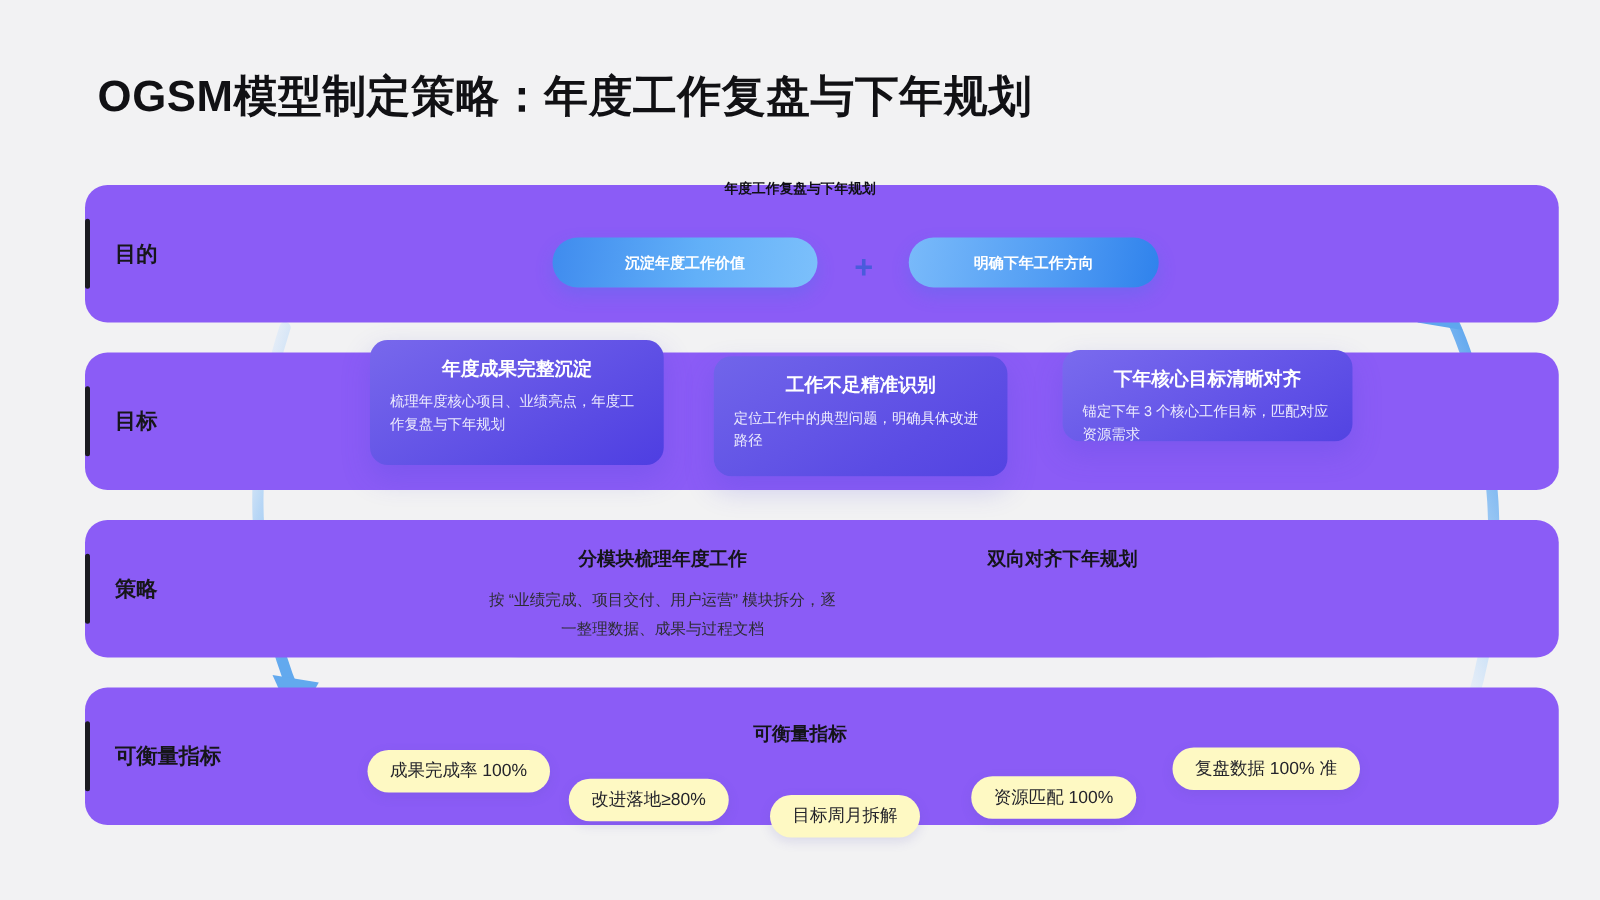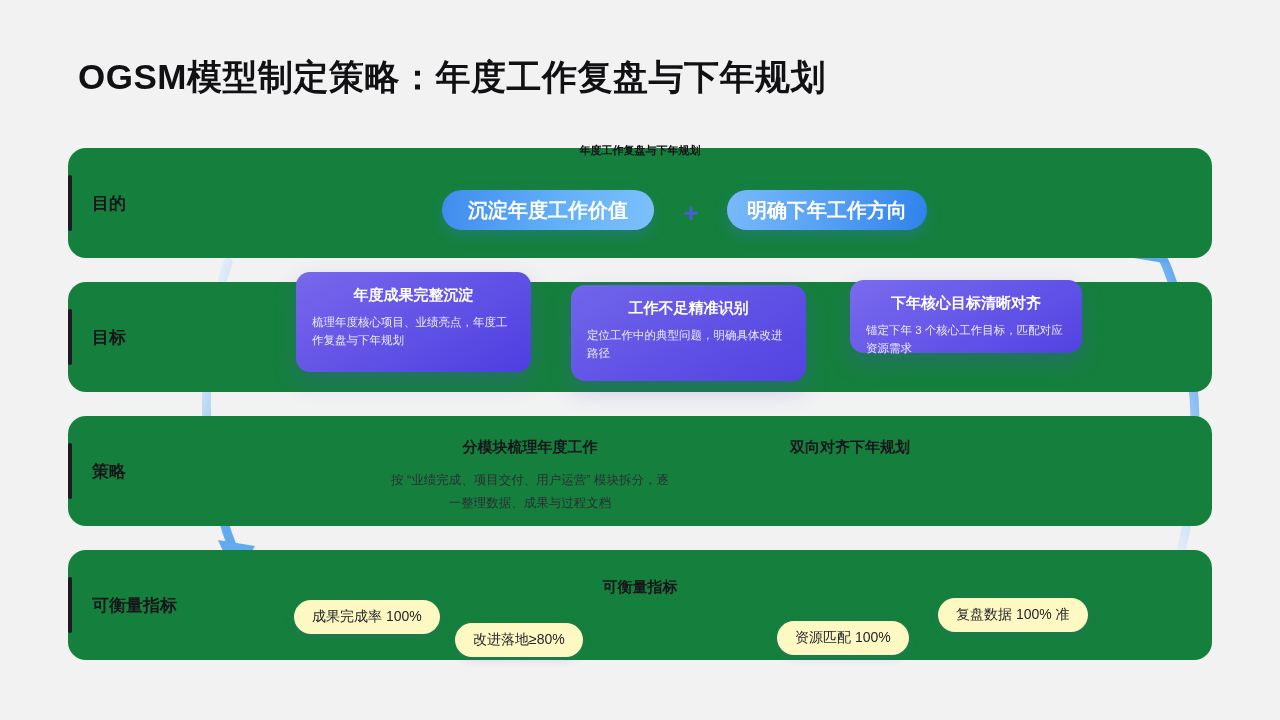--- a/index.html
+++ b/index.html
@@ -18,21 +18,21 @@
     font-size:35px;font-weight:bold;color:#111114;
     letter-spacing:.5px;white-space:nowrap;
   }
 
   
   .funnel{position:absolute;left:0;top:0;width:1280px;height:720px;pointer-events:none;}
 
   
   .row{
     position:absolute;left:68px;width:1144px;
-    background:#15803d;border-radius:18px;
+    background:#8b5cf6;border-radius:18px;padding-left:35px;
   }
   .row1{top:148px;height:110px;}
   .row2{top:282px;height:110px;}
   .row3{top:416px;height:110px;}
   .row4{top:550px;height:110px;}
 
   .row-bar{
     position:absolute;left:0px;top:50%;transform:translateY(-50%);
     width:4px;height:56px;background:#1b1b20;border-radius:2px;
   }
@@ -45,21 +45,21 @@
   .content{position:absolute;left:0;top:0;width:1280px;height:720px;}
 
   
   .purpose-heading{
     position:absolute;left:0;top:143px;width:1280px;text-align:center;
     font-size:11px;font-weight:bold;color:#101014;
   }
   .pill{
     position:absolute;top:190px;height:40px;border-radius:21px;
     display:flex;align-items:center;justify-content:center;
-    color:#ffffff;font-size:20px;font-weight:bold;white-space:nowrap;
+    color:#ffffff;font-size:12px;font-weight:bold;white-space:nowrap;
     box-shadow:0 6px 14px rgba(60,120,230,.28);
   }
   .pill-a{left:442px;width:212px;
     background:linear-gradient(100deg,#3f8bee 0%,#62b0f8 55%,#7cc0fb 100%);}
   .pill-b{left:727px;width:200px;
     background:linear-gradient(100deg,#79bafa 0%,#4f9bf3 60%,#2f82ec 100%);}
   .plus{
     position:absolute;left:678px;top:198px;width:26px;text-align:center;
     font-size:26px;font-weight:bold;color:#4a5bdc;
   }
@@ -214,17 +214,18 @@
       <div class="t">分模块梳理年度工作</div>
       <div class="d">按 “业绩完成、项目交付、用户运营” 模块拆分，逐一整理数据、成果与过程文档</div>
     </div>
     <div class="scol scol2">
       <div class="t">双向对齐下年规划</div>
     </div>
 
     <div class="metric-heading">可衡量指标</div>
     <div class="chip chip1">成果完成率 100%</div>
     <div class="chip chip2">改进落地≥80%</div>
+    <div class="chip chip3">目标周月拆解</div>
     <div class="chip chip4">资源匹配 100%</div>
     <div class="chip chip5">复盘数据 100% 准</div>
 
   </div>
 </div>
 
 </body></html>

